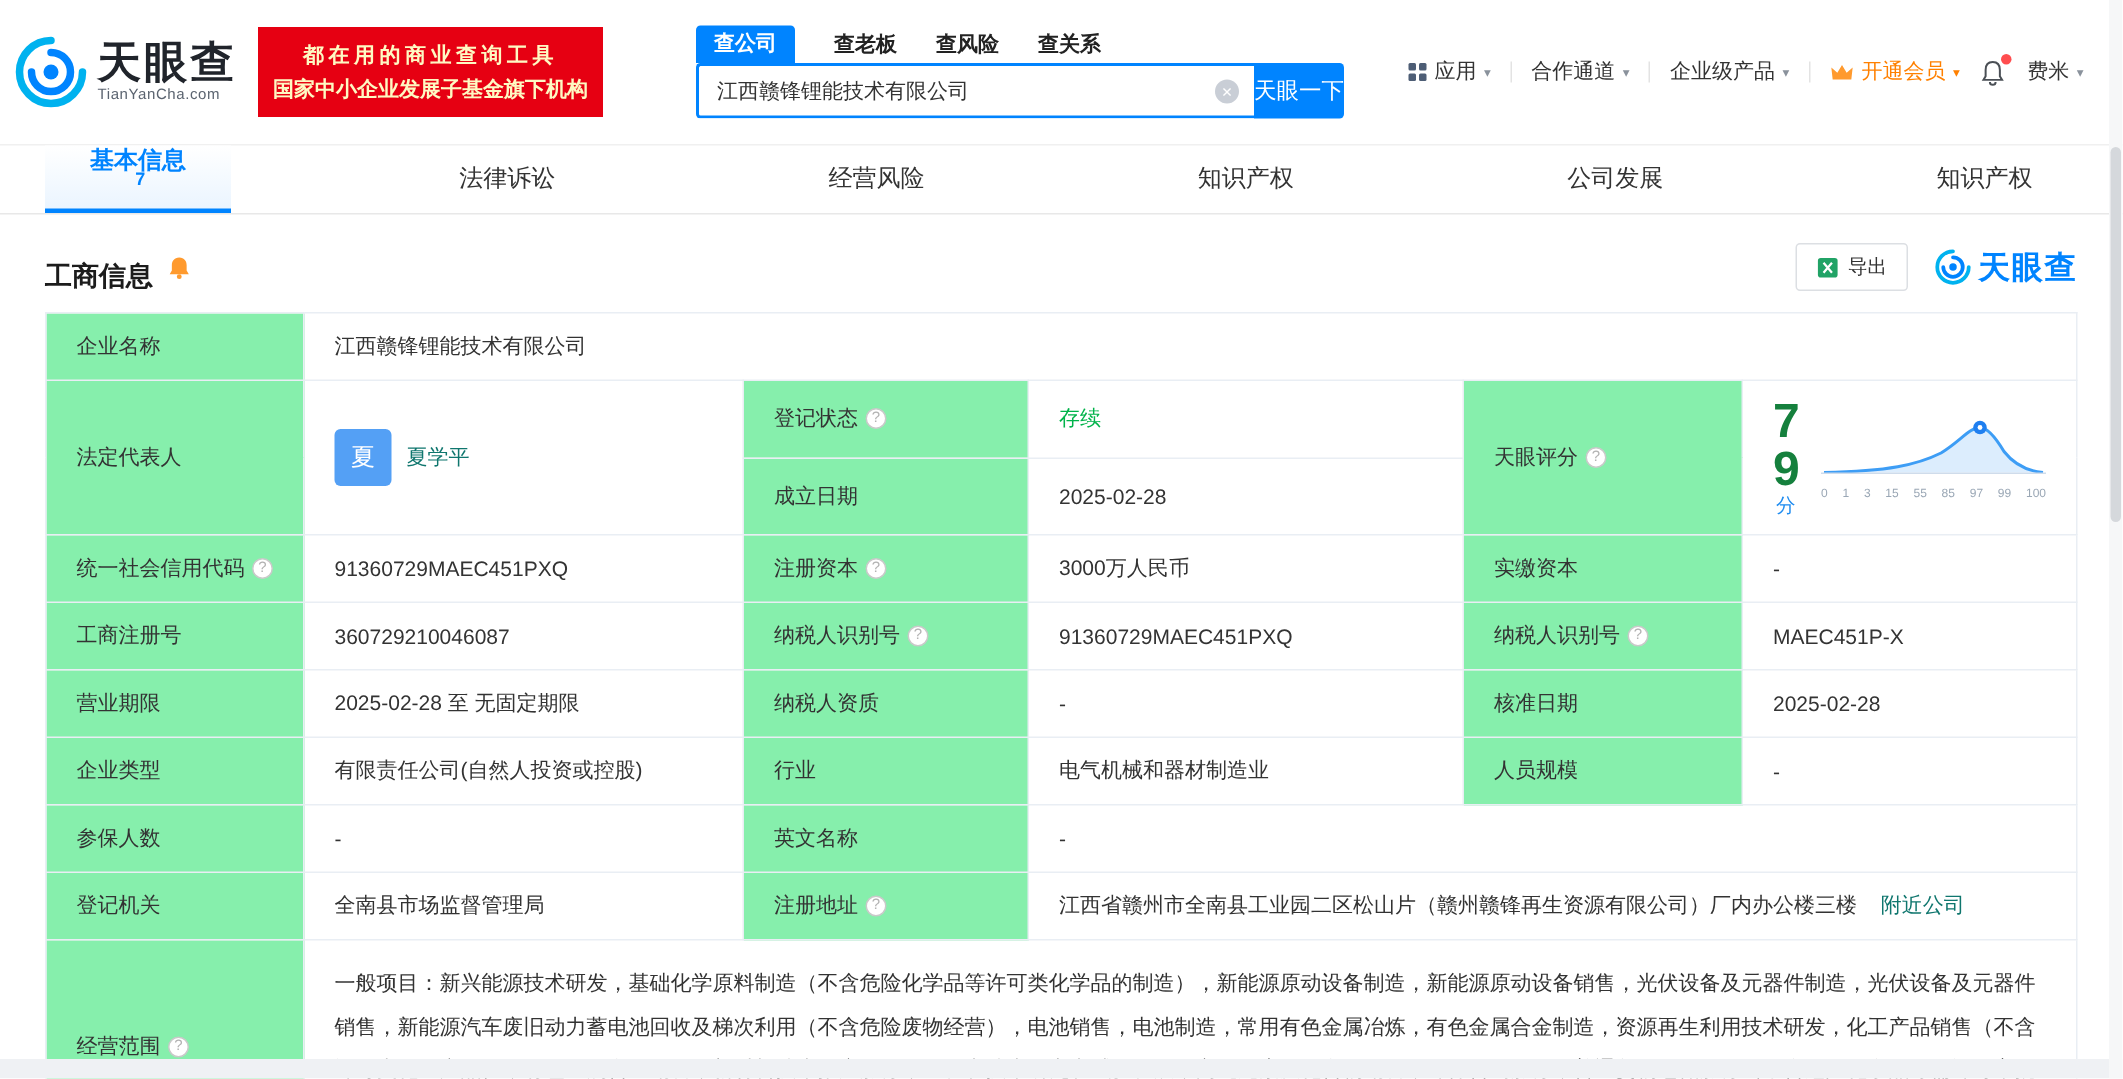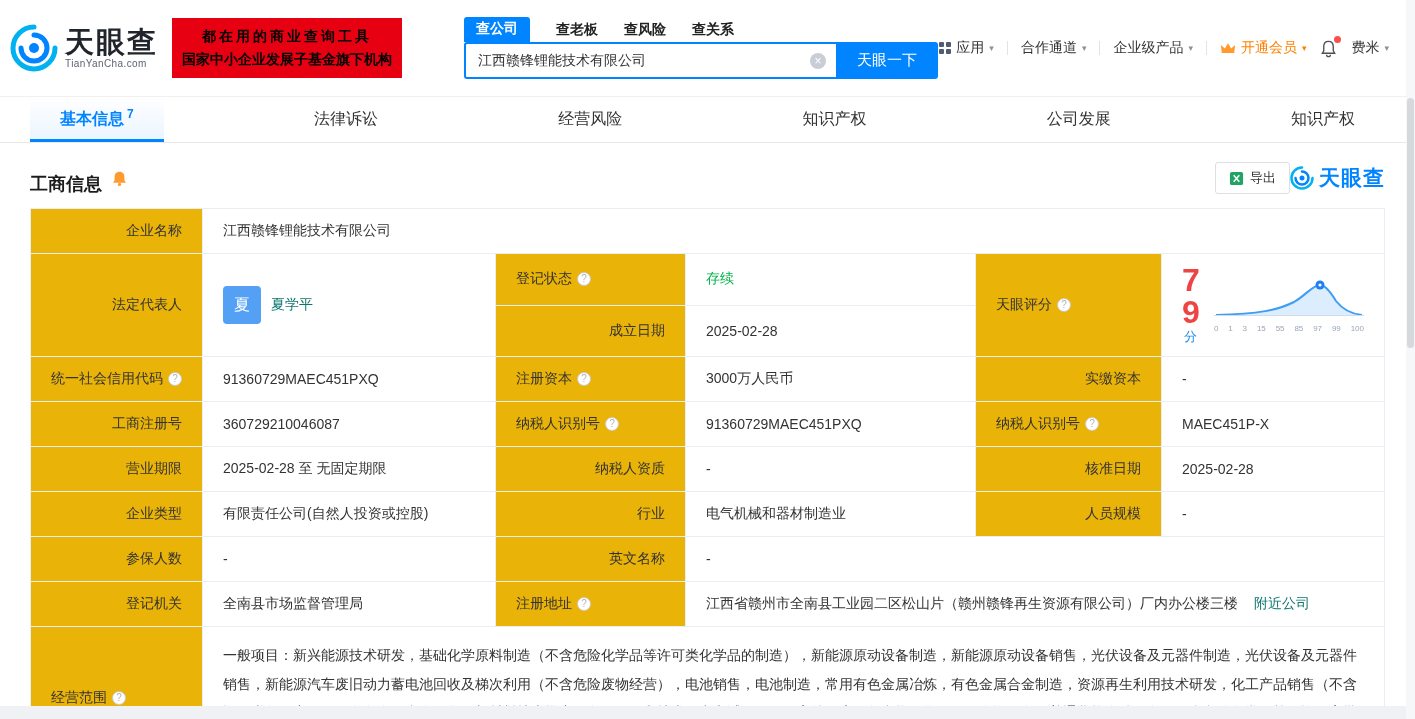--- a/index.html
+++ b/index.html
@@ -9,76 +9,76 @@
     color:#333; background:#fff; position:relative; overflow:hidden; font-size:14px;
   }
 
   
   .topbar { display:flex; align-items:center; height:96px; padding:0 26px 0 10px; background:#fff; }
   .logo { display:flex; align-items:center; gap:7px; cursor:pointer; }
   .logo-mark { width:48px; height:48px; }
   .logo-text { line-height:1.1; }
   .logo-name { font-size:29px; font-weight:bold; color:#20242b; letter-spacing:2px; }
   .logo-domain { font-size:10px; color:#5b6470; letter-spacing:.4px; }
-  .red-banner { background:#e60012; color:#000000; font-size:14px; font-weight:bold; padding:7px 10px; margin-left:14px; text-align:center; line-height:1.65; }
+  .red-banner { background:#e60012; color:#fef9c3; font-size:14px; font-weight:bold; padding:7px 10px; margin-left:14px; text-align:center; line-height:1.65; }
   .red-banner .b1 { letter-spacing:3px; }
   .red-banner .b2 { letter-spacing:0; }
 
   .search-wrap { margin-left:62px; }
   .search-tabs { display:flex; align-items:flex-end; gap:26px; height:25px; }
   .stab { font-size:14px; font-weight:bold; color:#222; cursor:pointer; padding-bottom:3px; }
   .stab.active { background:#0084ff; color:#fff; padding:3px 12px 4px; border-radius:3px 3px 0 0; }
   .search-row { display:flex; }
   .search-box { width:372px; height:37px; border:2px solid #0084ff; border-right:none; border-radius:3px 0 0 3px; background:#fff; display:flex; align-items:center; padding:0 10px 0 12px; }
   .search-box input { border:none; outline:none; flex:1; font-size:14px; color:#333; font-family:inherit; background:transparent; }
   .clear-icon { width:16px; height:16px; border-radius:50%; background:#c9ced6; color:#fff; font-size:12px; line-height:1; display:flex; align-items:center; justify-content:center; cursor:pointer; flex:0 0 16px; }
-  .search-btn { width:102px; height:37px; background:#0084ff; color:#fff; font-size:15px; border:none; border-radius:0 3px 3px 0; cursor:pointer; font-family:inherit; }
+  .search-btn { width:60px; height:37px; background:#0084ff; color:#fff; font-size:15px; border:none; border-radius:0 3px 3px 0; cursor:pointer; font-family:inherit; }
 
   .top-nav { margin-left:auto; display:flex; align-items:center; gap:13px; }
   .nav-item { display:flex; align-items:center; gap:5px; color:#333; cursor:pointer; white-space:nowrap; }
   .caret { font-size:9px; color:#8a929c; }
   .sep { width:1px; height:14px; background:#e3e3e3; }
   .vip-link { color:#ff8000; font-weight:normal; }
   .vip-link .caret { color:#ff8000; }
   .grid-icon { display:grid; grid-template-columns:5px 5px; grid-gap:2px; }
   .grid-icon i { width:5px; height:5px; background:#4d5d75; border-radius:1px; }
   .bell-wrap { position:relative; cursor:pointer; display:flex; }
   .bell-dot { position:absolute; top:-3px; right:-3px; width:7px; height:7px; border-radius:50%; background:#ff4d4f; }
 
   
   .tabbar { display:flex; height:47px; border-top:1px solid #f0f0f0; border-bottom:1px solid #e8e8e8; padding:0 30px; justify-content:space-between; background:#fff; }
   .ptab { position:relative; display:flex; align-items:center; padding:0 30px; font-size:16px; color:#333; cursor:pointer; }
   .ptab .badge { font-size:12px; margin-left:3px; transform:translateY(-6px); color:#0084ff; }
-  .ptab.active { color:#0084ff; font-weight:bold; background:linear-gradient(180deg,#ffffff,#e9f4ff); box-shadow:inset 0 -3px 0 #0084ff; }
+  .ptab.active { color:#0084ff; font-weight:bold; background:linear-gradient(180deg,#ffffff,#e9f4ff); box-shadow:inset 0 -3px 0 #0084ff;flex-direction:column; }
   .ptab.history { color:#ff8000; }
   .ptab.history .badge { color:#ff8000; }
   .vip-tag { position:absolute; top:2px; right:8px; background:linear-gradient(90deg,#ffb04d,#ff7a00); color:#fff; font-size:9px; font-weight:bold; padding:1px 6px 2px; border-radius:7px 7px 7px 0; letter-spacing:.5px; }
   .help-circle { width:14px; height:14px; border:1px solid #c9c9c9; border-radius:50%; color:#b3b3b3; font-size:10px; line-height:1; display:inline-flex; align-items:center; justify-content:center; margin-left:5px; cursor:pointer; flex:0 0 14px; background:#fff; }
 
   
   .section-head { display:flex; align-items:center; margin:17px 30px 12px; }
   .section-title { font-size:18px; font-weight:bold; color:#1c1c1c;margin-top:12px; }
   .alarm-icon { margin-left:9px; display:flex; cursor:pointer; }
-  .head-right { margin-left:auto; display:flex; align-items:center; }
+  .head-right { margin-left:auto; display:flex; align-items:center; gap:18px; }
   .export-btn { display:flex; align-items:center; gap:6px; border:1px solid #dcdfe3; border-radius:3px; background:#fff; padding:6px 13px; font-size:13px; color:#333; cursor:pointer; font-family:inherit; }
   .watermark { display:flex; align-items:center; gap:5px; }
   .watermark .wm-mark { width:24px; height:24px; }
   .watermark .wm-text { color:#0084ff; font-size:21px; font-weight:bold; letter-spacing:1px; }
 
   
   .info-table { width:1355px; margin:0 30px; border-collapse:collapse; table-layout:fixed; font-size:14px; }
   .info-table td { border:1px solid #e9eef4; padding:10px 20px; height:45px; vertical-align:middle; color:#333; word-break:break-all; }
-  .info-table td.lbl { background:#eab308; color:#333;text-align:right; }
+  .info-table td.lbl { background:#86efac; color:#333; }
   .lbl-wrap { display:flex; align-items:center; }
   .green { color:#00b34a; }
   .blue-link { color:#0f766e; text-decoration:none; cursor:pointer; }
   .rep-cell { display:flex; align-items:center; gap:10px; }
   .avatar { width:38px; height:38px; border-radius:4px; background:#54a0f5; color:#fff; font-size:16px; display:flex; align-items:center; justify-content:center; flex:0 0 38px; cursor:pointer; }
   .score-inner { display:flex; align-items:center; gap:12px; }
-  .score-num { font-size:32px; font-weight:bold; color:#ef4444; line-height:1; }
+  .score-num { font-size:32px; font-weight:bold; color:#15803d; line-height:1; }
   .score-unit { font-size:13px; color:#1f8cf0; margin-left:2px; }
   .score-chart { width:150px; }
   .ticks { display:flex; justify-content:space-between; font-size:8px; color:#9aa7b5; margin-top:1px; }
   .scope-cell { line-height:2.05; padding:14px 20px !important; height:auto !important; }
   .addr-link { margin-left:12px; white-space:nowrap; }
 
   .footer-strip { position:absolute; left:0; bottom:0; width:100%; height:13px; background:#eff1f4; }
   .scrollbar-track { position:absolute; right:0; top:0; width:9px; height:100%; background:#f6f7f8; }
   .scrollbar-thumb { position:absolute; right:1px; top:98px; width:7px; height:250px; background:#d5d8dc; border-radius:4px; cursor:pointer; }
 </style>

